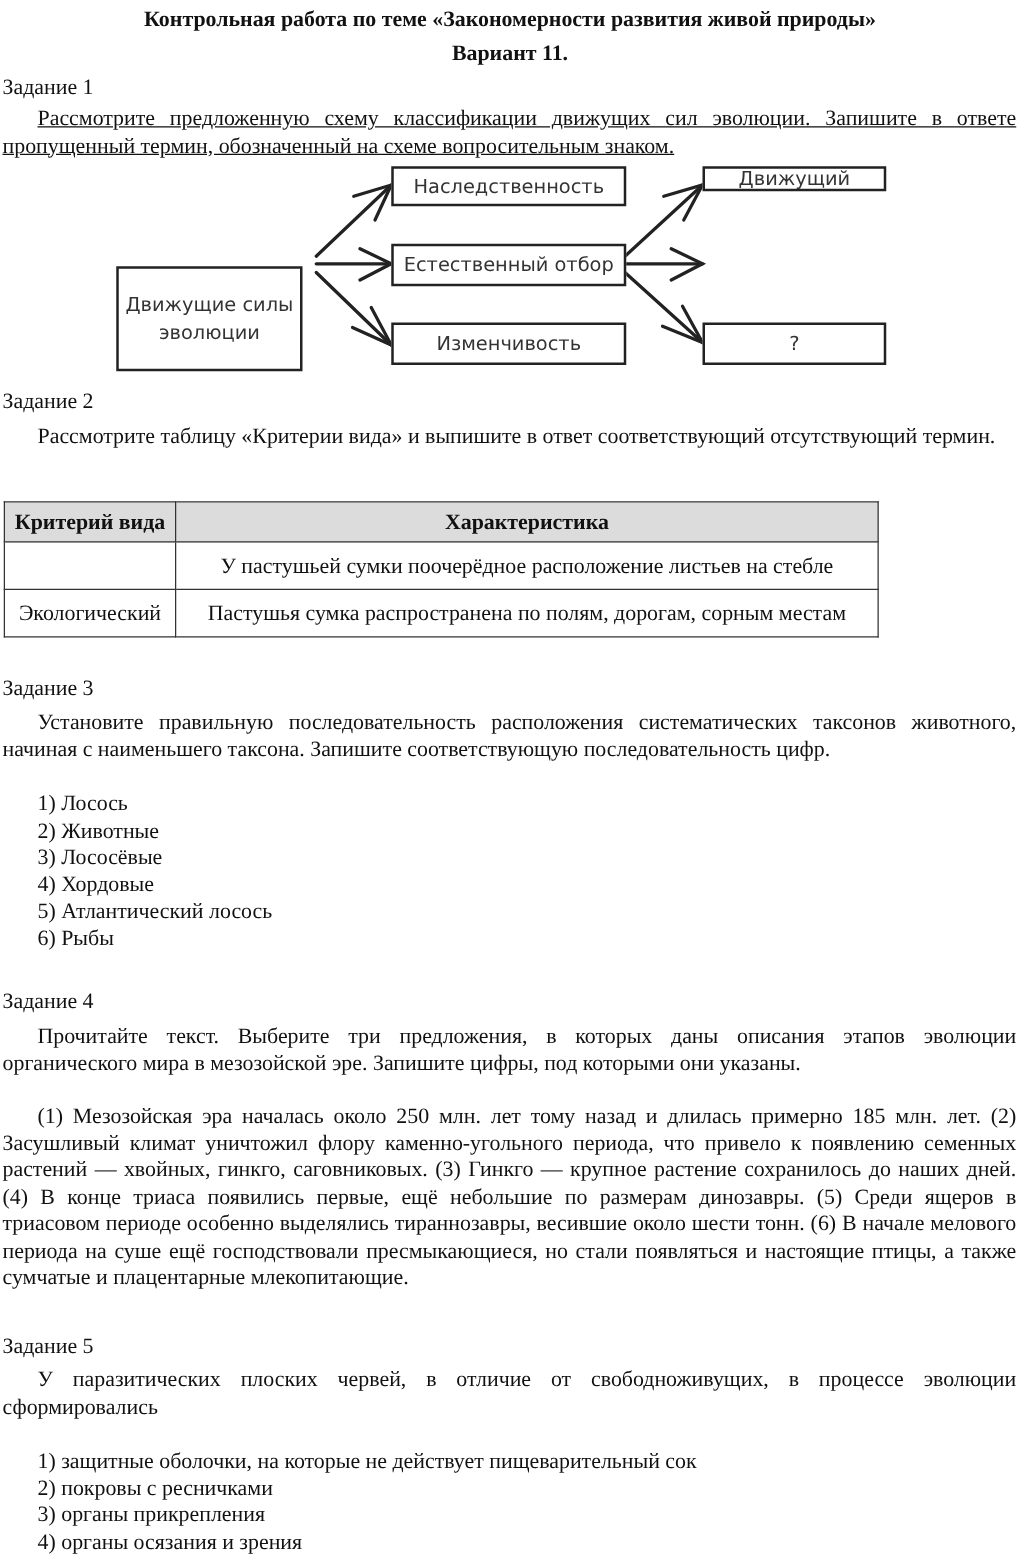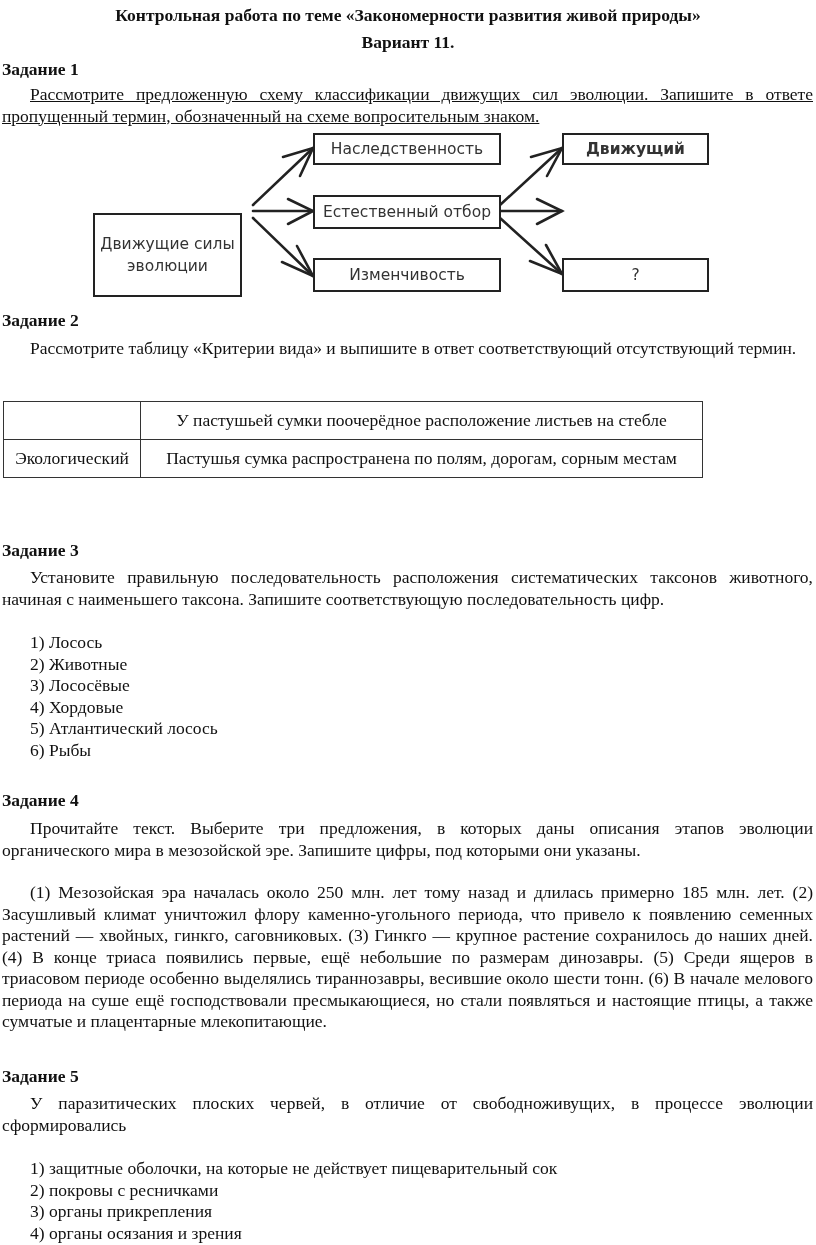--- a/index.html
+++ b/index.html
@@ -3,21 +3,21 @@
 <meta charset="utf-8">
 <style>
   html, body { margin: 0; padding: 0; background: #ffffff; }
   body {
     width: 816px; height: 1245px; position: relative; overflow: hidden;
     font-family: "Liberation Serif", "DejaVu Serif", serif;
     color: #111; font-size: 17.5px; line-height: 21.5px;
   }
   .abs { position: absolute; }
   .title { left: 0; width: 816px; text-align: center; font-weight: bold; font-size: 17.5px; }
-  .h { left: 2px; font-weight: bold; font-size: 17.5px; }
+  .h { left: 2px; font-weight: normal; font-size: 17.5px; }
   .para { left: 2px; width: 811px; text-align: justify; text-indent: 28px; }
   .list { left: 30px; }
   .list div { height: 21.5px; }
 
   
   .dgm { left: 0; top: 0; width: 816px; height: 310px; }
   .box {
     position: absolute; border: 2.5px solid #222; background: #fff; box-sizing: border-box;
     font-family: "DejaVu Sans", "Liberation Sans", sans-serif; color: #333;
     display: flex; align-items: center; justify-content: center; text-align: center;
@@ -69,29 +69,33 @@
     <div>
       <div>Движущие силы</div>
       <div>эволюции</div>
     </div>
   </div>
 
   <div class="box" style="left:313px;top:133px;width:188px;height:32px;text-align:center;">Наследственность</div>
   <div class="box" style="left:313px;top:258px;width:188px;height:34px;">Изменчивость</div>
   <div class="box" style="left:313px;top:195px;width:188px;height:34px;">Естественный отбор</div>
 
-  <div class="box" style="left:562px;top:133px;width:147px;height:32px;font-weight:bold;">Движущий</div>
+  <div class="box" style="left:562px;top:133px;width:147px;height:20px;">Движущий</div>
   <div class="box" style="left:562px;top:258px;width:147px;height:34px;">?</div>
 </div>
 
 <div class="abs h" style="top:310px;">Задание 2</div>
 <div class="abs para" style="top:338px;">Рассмотрите таблицу «Критерии вида» и выпишите в ответ соответствующий отсутствующий термин.</div>
 
 <table class="crit">
   <tbody>
+      <tr>
+    <th class="c1">Критерий вида</th>
+    <th>Характеристика</th>
+  </tr>
   <tr>
     <td class="c1"></td>
     <td>У пастушьей сумки поочерёдное расположение листьев на стебле</td>
   </tr>
   <tr>
     <td class="c1">Экологический</td>
     <td>Пастушья сумка распространена по полям, дорогам, сорным местам</td>
   </tr>
 </tbody>
   </table>

